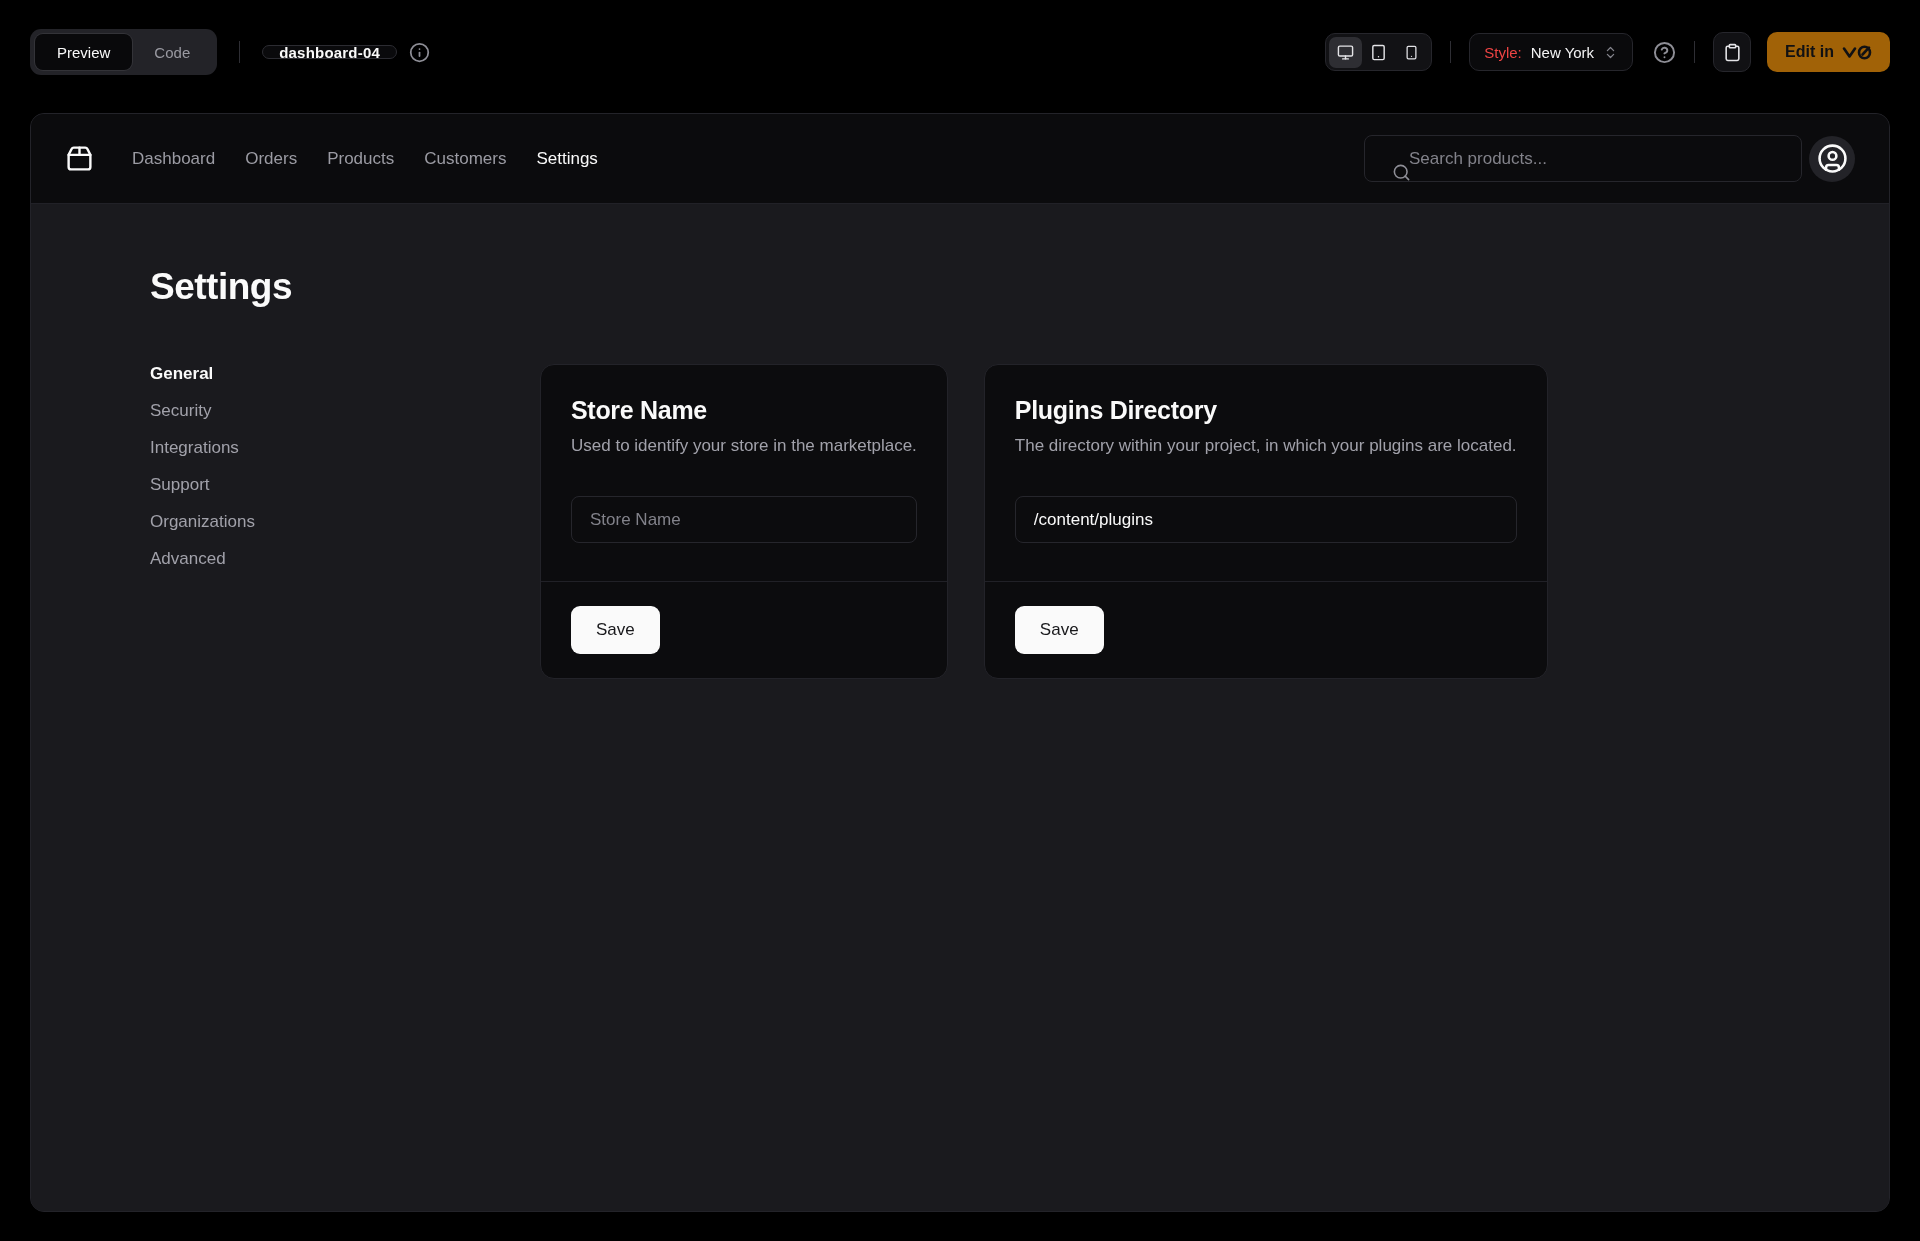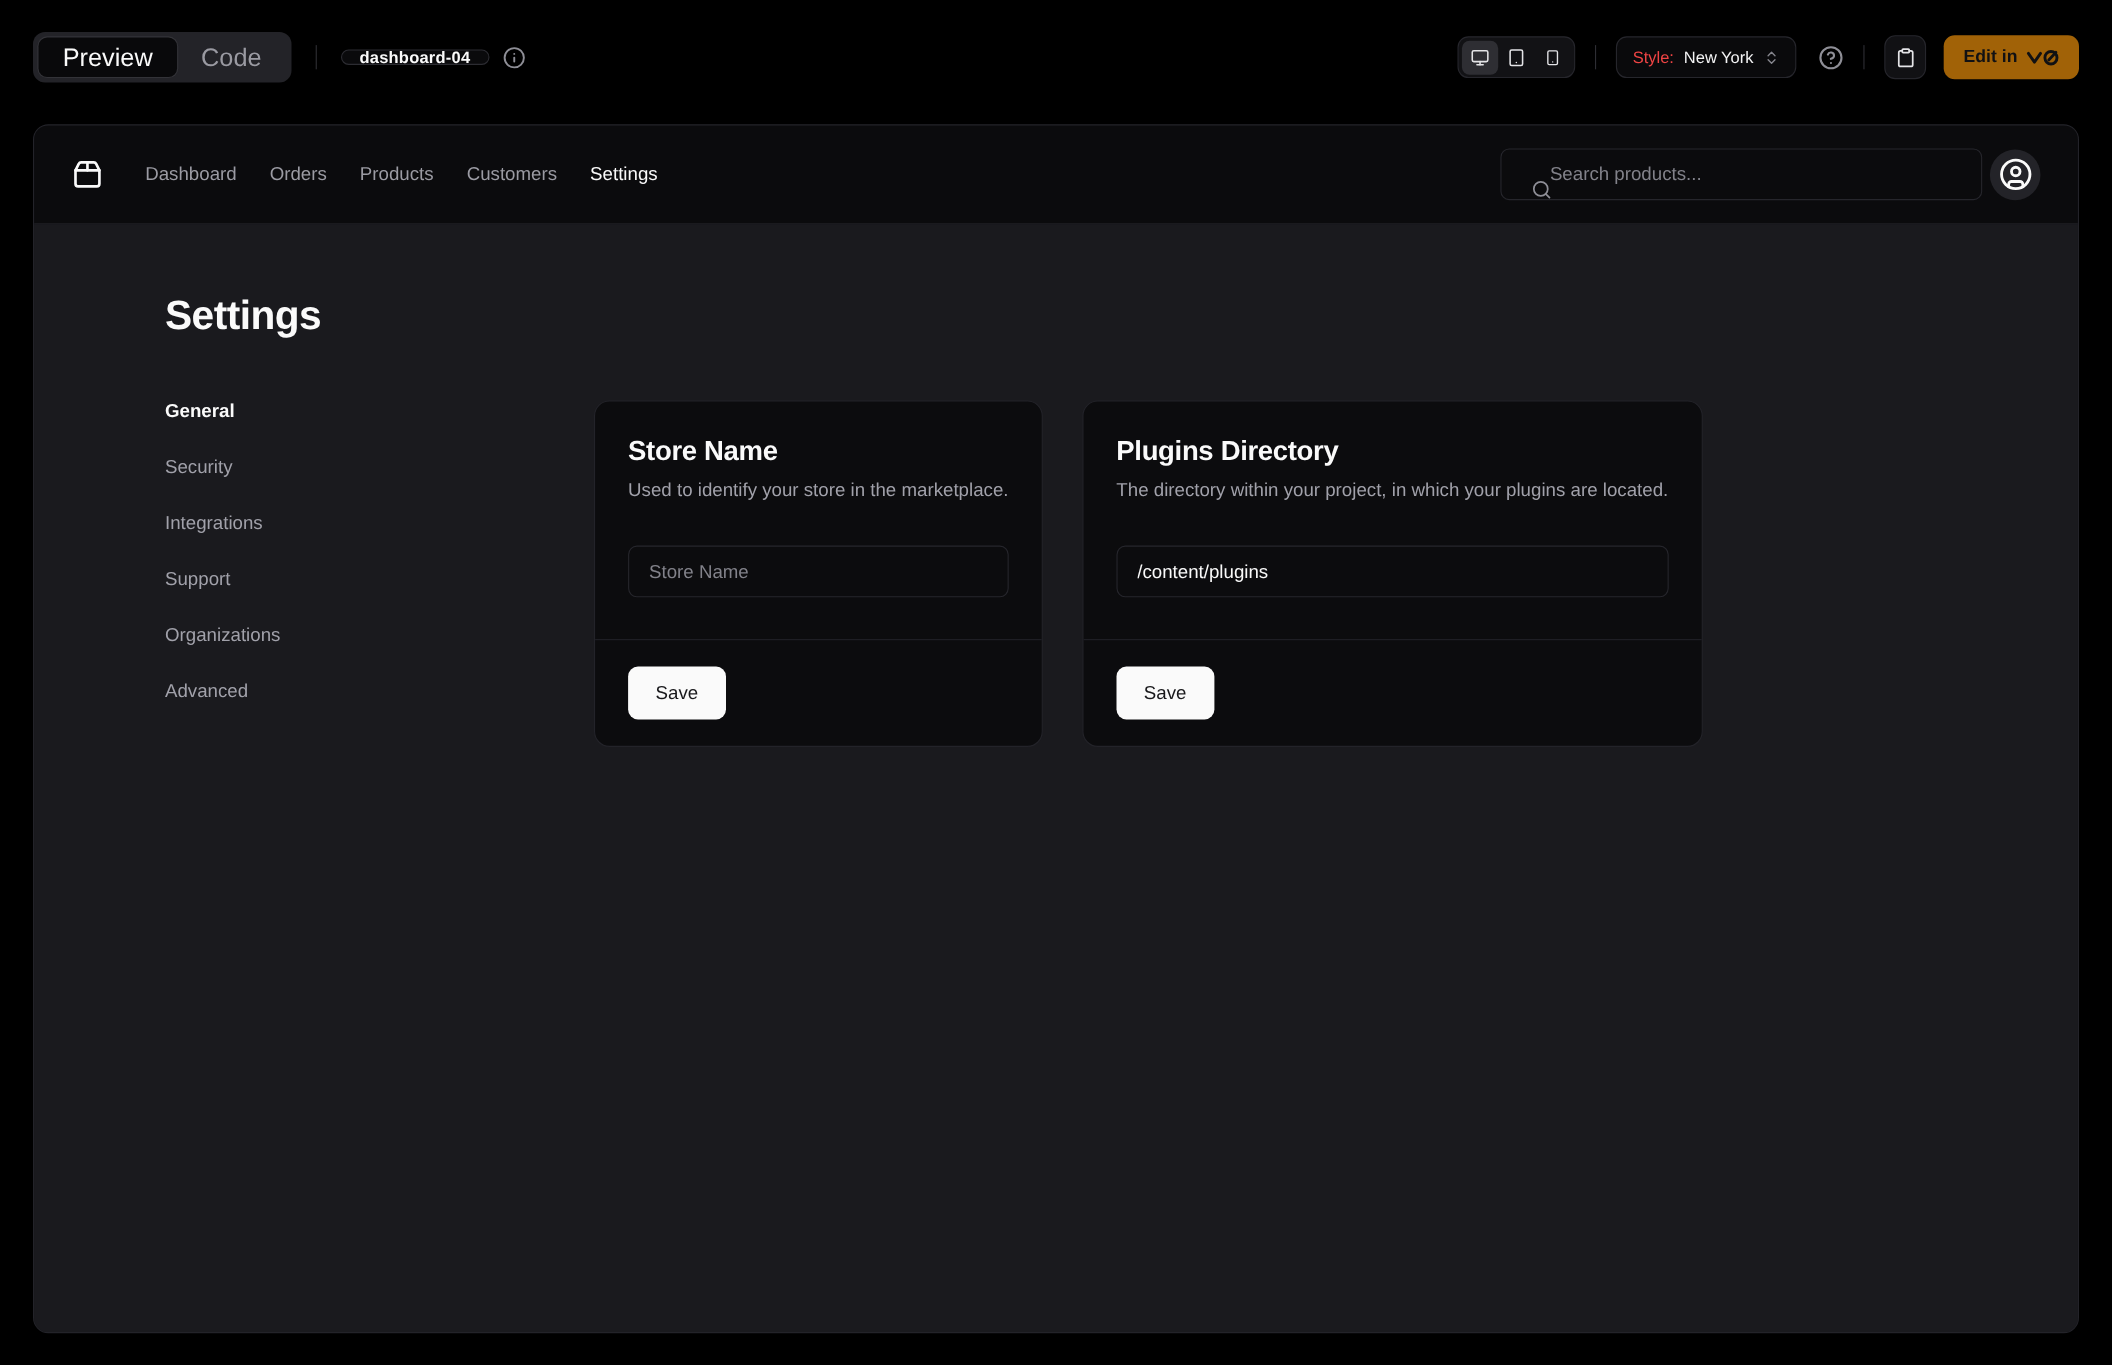--- a/index.html
+++ b/index.html
@@ -1,21 +1,21 @@
 <!DOCTYPE html>
 <html><head>
 <meta charset="utf-8">
 <style>
   * { margin:0; padding:0; box-sizing:border-box; }
   html,body { width:1920px; height:1241px; background:#000; font-family:"Liberation Sans", sans-serif; overflow:hidden; }
 
   
   .toolbar { height:104px; display:flex; align-items:center; padding:0 30px; }
   .seg-group { display:flex; align-items:center; background:#232328; border-radius:11px; padding:5px; height:46px; }
-  .seg { height:36px; display:flex; align-items:center; padding:0 22px; border-radius:8px; font-size:23px; color:#9a9aa2; cursor:pointer; }
+  .seg { height:36px; display:flex; align-items:center; padding:0 22px; border-radius:8px; font-size:15px; color:#9a9aa2; cursor:pointer; }
   .seg.active { background:#09090b; color:#fafafa; box-shadow:0 0 0 1px #333338; }
   .tb-divider { width:1px; height:22px; background:#2e2e34; margin:0 22px; }
   .badge { height:14px; display:flex; align-items:center; padding:0 16px; border:1px solid #2c2c32; border-radius:9px; color:#fafafa; font-size:15px; font-weight:700; letter-spacing:.2px; background:#0a0a0c; }
   .icon-btn { display:flex; align-items:center; justify-content:center; color:#8e8e96; background:transparent; border:none; cursor:pointer; }
   .info-btn { margin-left:12px; }
   .spacer { flex:1; }
   .device-group { display:flex; align-items:center; height:38px; border:1px solid #26262c; background:#121215; border-radius:10px; padding:3px; }
   .device-seg { width:33px; height:31px; display:flex; align-items:center; justify-content:center; border-radius:7px; color:#e4e4e7; cursor:pointer; }
   .device-seg.active { background:#2e2e33; }
   .style-select { display:flex; align-items:center; height:38px; border:1px solid #26262c; border-radius:10px; padding:0 14px; gap:9px; background:#0a0a0c; cursor:pointer; }
@@ -35,21 +35,21 @@
   .app-nav a.active { color:#fafafa; }
   .search-wrap { margin-left:auto; position:relative; width:421px; }
   .search-wrap svg { position:absolute; left:14px; top:14px; color:#8e8e96; }
   .search-input { width:438px; height:47px; background:transparent; border:1px solid #26262c; border-radius:8px; padding:0 16px 0 44px; color:#fafafa; font-size:17px; font-family:"Liberation Sans", sans-serif; }
   .search-input::placeholder { color:#82828a; }
   .avatar-btn { margin-left:24px; width:46px; height:46px; border-radius:50%; background:#232328; border:none; display:flex; align-items:center; justify-content:center; color:#fafafa; cursor:pointer; }
 
   .app-main { flex:1; background:#1a1a1e; padding:62px 126px 0 119px; }
   .page-title { color:#fafafa; font-size:37px; font-weight:700; letter-spacing:-.5px; }
   .settings-grid { margin-top:56px; display:grid; grid-template-columns:390px 1fr; align-items:start; }
-  .side-nav { display:flex; flex-direction:column; gap:31px; font-size:17px; }
+  .side-nav { display:flex; flex-direction:column; gap:17px; font-size:17px; }
   .side-nav a { color:#a1a1aa; text-decoration:none; line-height:20px; cursor:pointer; }
   .side-nav a.active { color:#fafafa; font-weight:700; }
 
   .cards-col { display:flex; flex-direction:row; gap:36px; }
   .card { background:#0c0c0e; border:1px solid #232329; border-radius:14px; }
   .card-header { padding:31px 30px 0 30px; }
   .card-title { color:#fafafa; font-size:25px; font-weight:700; letter-spacing:-.3px; }
   .card-desc { margin-top:11px; color:#a1a1aa; font-size:17px; }
   .card-content { padding:40px 30px 38px 30px; }
   .text-input { width:100%; height:47px; background:transparent; border:1px solid #26262c; border-radius:8px; padding:0 18px; color:#fafafa; font-size:17px; font-family:"Liberation Sans", sans-serif; }

